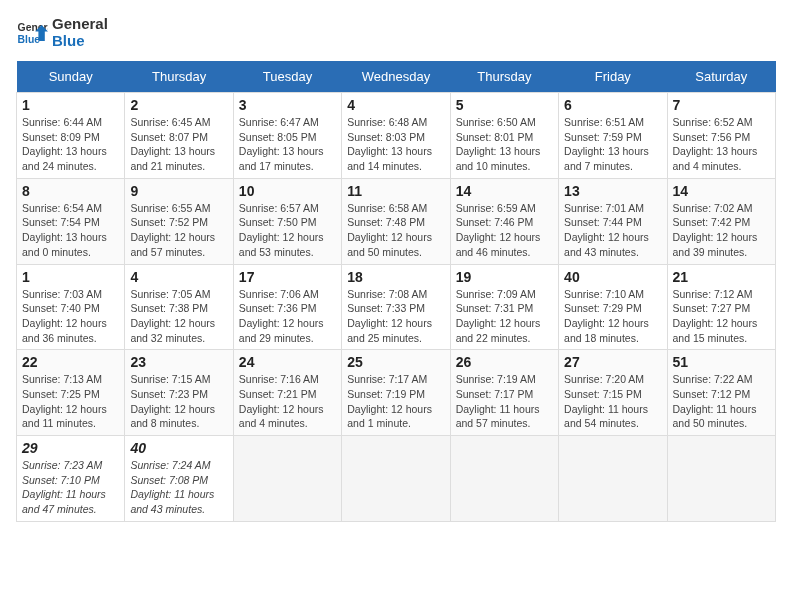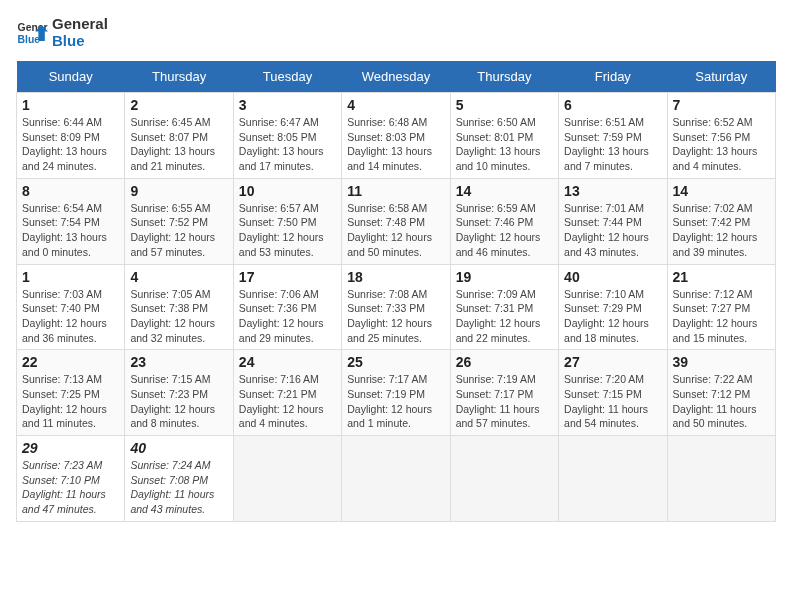--- a/index.html
+++ b/index.html
@@ -138,21 +138,21 @@
         <td><span class="day-num">40</span><span class="day-detail">Sunrise: 7:10 AM<br>Sunset: 7:29 PM<br>Daylight: 12 hours<br>and 18 minutes.</span></td>
         <td><span class="day-num">21</span><span class="day-detail">Sunrise: 7:12 AM<br>Sunset: 7:27 PM<br>Daylight: 12 hours<br>and 15 minutes.</span></td>
       </tr>
       <tr>
         <td><span class="day-num">22</span><span class="day-detail">Sunrise: 7:13 AM<br>Sunset: 7:25 PM<br>Daylight: 12 hours<br>and 11 minutes.</span></td>
         <td><span class="day-num">23</span><span class="day-detail">Sunrise: 7:15 AM<br>Sunset: 7:23 PM<br>Daylight: 12 hours<br>and 8 minutes.</span></td>
         <td><span class="day-num">24</span><span class="day-detail">Sunrise: 7:16 AM<br>Sunset: 7:21 PM<br>Daylight: 12 hours<br>and 4 minutes.</span></td>
         <td><span class="day-num">25</span><span class="day-detail">Sunrise: 7:17 AM<br>Sunset: 7:19 PM<br>Daylight: 12 hours<br>and 1 minute.</span></td>
         <td><span class="day-num">26</span><span class="day-detail">Sunrise: 7:19 AM<br>Sunset: 7:17 PM<br>Daylight: 11 hours<br>and 57 minutes.</span></td>
         <td><span class="day-num">27</span><span class="day-detail">Sunrise: 7:20 AM<br>Sunset: 7:15 PM<br>Daylight: 11 hours<br>and 54 minutes.</span></td>
-        <td><span class="day-num">39</span><span class="day-detail">Sunrise: 7:22 AM<br>Sunset: 7:12 PM<br>Daylight: 11 hours<br>and 50 minutes.</span></td>
+        <td><span class="day-num">51</span><span class="day-detail">Sunrise: 7:22 AM<br>Sunset: 7:12 PM<br>Daylight: 11 hours<br>and 50 minutes.</span></td>
       </tr>
       <tr>
         <td class="last-row"><span class="day-num">29</span><span class="day-detail">Sunrise: 7:23 AM<br>Sunset: 7:10 PM<br>Daylight: 11 hours<br>and 47 minutes.</span></td>
         <td class="last-row"><span class="day-num">40</span><span class="day-detail">Sunrise: 7:24 AM<br>Sunset: 7:08 PM<br>Daylight: 11 hours<br>and 43 minutes.</span></td>
         <td class="last-row empty"></td>
         <td class="last-row empty"></td>
         <td class="last-row empty"></td>
         <td class="last-row empty"></td>
         <td class="last-row empty"></td>
       </tr>

